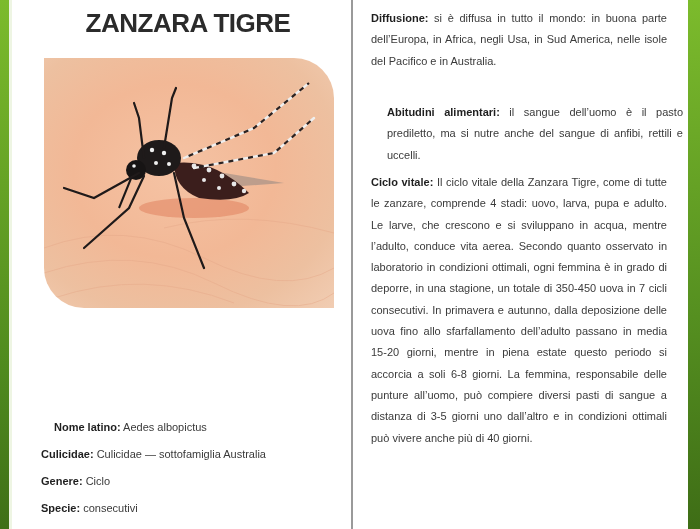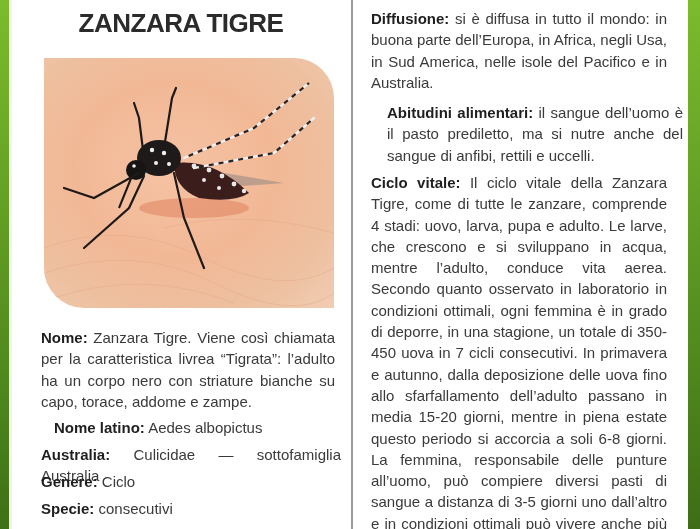--- a/index.html
+++ b/index.html
@@ -6,27 +6,27 @@
   body { width:700px; height:529px; overflow:hidden; background:#fff; position:relative;
          font-family:"Liberation Sans","DejaVu Sans",sans-serif; color:#2a2a2a; }
   .bar-left { position:absolute; left:0; top:0; width:9px; height:529px;
               background:linear-gradient(#7cbb2c,#4f8a1e 70%,#3f6f17); }
   .bar-right { position:absolute; right:0; top:0; width:12px; height:529px;
               background:linear-gradient(#7cbb2c,#558f20 60%,#3e6d16); }
   .edge-left { position:absolute; left:9px; top:0; width:3px; height:529px; background:#eef5e3; }
   .divider { position:absolute; left:351px; top:0; width:2px; height:529px; background:#9a9a9a; }
   .col-left { position:absolute; left:12px; top:0; width:336px; height:529px; }
   .col-right { position:absolute; left:353px; top:0; width:335px; height:529px; }
-  .title { position:absolute; left:1px; width:336px; top:8px; text-align:center;
+  .title { position:absolute; left:8px; width:336px; top:8px; text-align:center;
            font-size:26px; font-weight:bold; color:#2b2b2b; letter-spacing:-0.5px; }
   .photo { position:absolute; left:32px; top:58px; width:290px; height:250px;
            border-radius:0 40px 0 40px; overflow:hidden;
            background:radial-gradient(ellipse at 45% 45%, #f5c3a4 0%, #f2b896 45%, #edc0a0 75%, #f1cdb3 100%); }
   .photo svg { position:absolute; left:0; top:0; }
-  .fact { position:absolute; font-size:15px; line-height:21.3px; color:#3a3a3a; text-align:justify; }
+  .fact { position:absolute; font-size:11px; line-height:21.3px; color:#3a3a3a; text-align:justify; }
   .lbl { font-weight:bold; color:#1f1f1f; }
 </style>
 </head>
 <body>
 
 <div class="bar-left"></div>
 <div class="edge-left"></div>
 <div class="bar-right"></div>
 <div class="divider"></div>
 
@@ -81,28 +81,25 @@
         <path d="M140 100 L 210 70 L 265 25"></path>
         <path d="M150 110 L 230 95 L 270 60"></path>
       </g>
       <g stroke="#2a2222" stroke-width="2.2" stroke-dasharray="5 5" stroke-dashoffset="5" fill="none">
         <path d="M140 100 L 210 70 L 265 25"></path>
         <path d="M150 110 L 230 95 L 270 60"></path>
       </g>
     </svg>
   </div>
 
-  <div class="fact" style="left:29px; top:327px; width:294px;">
-    <span class="lbl">Nome:</span><span> Zanzara Tigre. Viene così chiamata per la caratteristica livrea “Tigrata”: l’adulto ha un corpo nero con striature bianche su capo, torace, addome e zampe.</span>
-  </div>
   <div class="fact" style="left:42px; top:417px; width:300px;">
     <span class="lbl">Nome latino:</span><span> Aedes albopictus</span>
   </div>
   <div class="fact" style="left:29px; top:444px; width:300px;">
-    <span class="lbl">Australia:</span><span> Culicidae — sottofamiglia Australia</span>
+    <span class="lbl">Culicidae:</span><span> Culicidae — sottofamiglia Australia</span>
   </div>
   <div class="fact" style="left:29px; top:471px; width:300px;">
     <span class="lbl">Genere:</span><span> Ciclo</span>
   </div>
   <div class="fact" style="left:29px; top:498px; width:300px;">
     <span class="lbl">Specie:</span><span> consecutivi</span>
   </div>
 </div>
 
 <div class="col-right">

